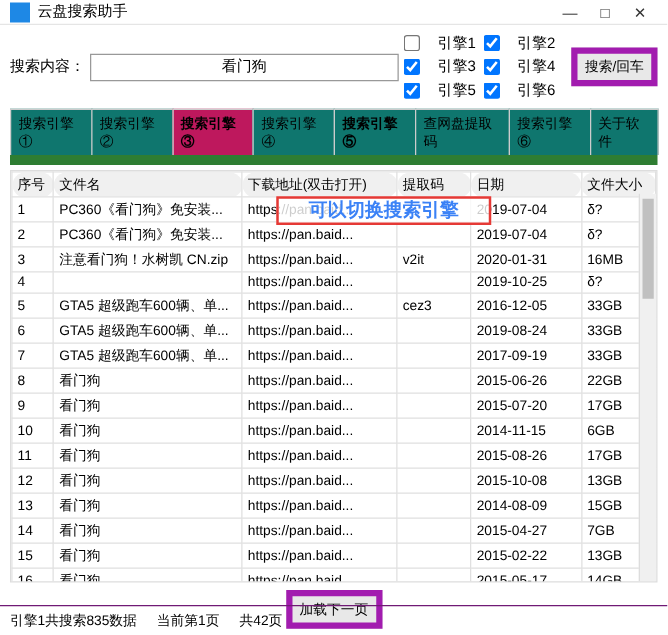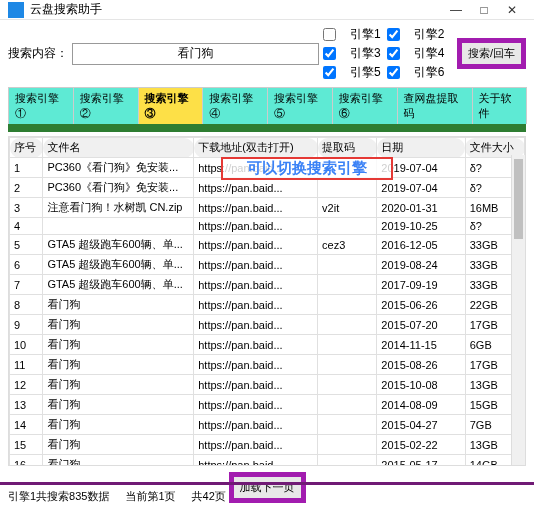--- a/index.html
+++ b/index.html
@@ -8,36 +8,36 @@
 .titlebar .icon { width: 16px; height: 16px; background: #1e88e5; margin-right: 6px; }
 .titlebar .title { flex: 1; font-size: 12px; }
 .titlebar .winbtn { width: 28px; text-align: center; font-size: 12px; color: #333; cursor: default; }
 .search-row { display: flex; align-items: center; padding: 6px 8px 2px; gap: 4px; }
 .search-row label { font-size: 12px; }
 .search-input { flex: 1; height: 22px; border: 1px solid #999; padding: 0 6px; font-size: 12px; text-align: center; }
 .engine-checks { display: flex; flex-wrap: wrap; gap: 2px 6px; width: 130px; font-size: 11px; }
 .engine-checks label { display: flex; align-items: center; gap: 14px; }
 .btn { border: 5px solid #a21caf; background: #e8e8e8; padding: 3px 6px; font-size: 11px; cursor: default; }
 .tabs { display: flex; margin: 4px 8px 0; position: relative; }
-.tab { padding: 3px 6px; font-size: 11px; border: 1px solid #ccc; border-bottom: none; background: #5eead4; margin-right: -1px; cursor: default; }
-.tab.active { background: #fde047; font-weight: bold; }
+.tab { padding: 3px 6px; font-size: 11px; border: 1px solid #ccc; border-bottom: none; background: #0f766e; margin-right: -1px; cursor: default; }
+.tab.active { background: #be185d; font-weight: bold; }
 .greenbar { height: 8px; background: #2e7d32; margin: 0 8px; }
 .table-wrap { margin: 4px 8px; border: 1px solid #ddd; height: 330px; overflow: hidden; position: relative; }
 table { border-collapse: collapse; width: 100%; font-size: 11px; }
 th, td { border: 1px solid #e0e0e0; padding: 2px 4px; text-align: left; white-space: nowrap; overflow: hidden; text-overflow: ellipsis; }
 th { background: #f0f0f0; font-weight: normal; border-radius: 10px; }
 th:nth-child(1),td:nth-child(1){width:28px;}
 th:nth-child(2),td:nth-child(2){width:140px;max-width:140px;margin-top:34px;}
 th:nth-child(3),td:nth-child(3){width:115px;max-width:115px;margin-top:41px;}
 th:nth-child(4),td:nth-child(4){width:55px;max-width:55px;}
 th:nth-child(5),td:nth-child(5){width:82px;}
 th:nth-child(6),td:nth-child(6){width:55px;}
 .overlay-note { position: absolute; left: 212px; top: 0px; border: 2px solid #e53935; color: #3b82f6; font-size: 15px; font-weight: bold; padding: 0px 24px; background: rgba(255,255,255,0.8); margin-top: 20px; }
 .loadmore { text-align: center; margin: 6px 0; }
-.statusbar { position: absolute; bottom: 0; left: 0; right: 0; border-top: 3px solid #701a75; padding: 4px 8px; font-size: 11px; display: flex; gap: 16px; }
+.statusbar { position: absolute; bottom: 0; left: 0; right: 0; border-top: 1px solid #701a75; padding: 4px 8px; font-size: 11px; display: flex; gap: 16px; }
 .scrollbar-v { position: absolute; right: 0; top: 18px; bottom: 0; width: 14px; background: #f0f0f0; border-left: 1px solid #ddd; }
 .scrollbar-v .thumb { position: absolute; left: 2px; right: 2px; top: 4px; height: 80px; background: #c0c0c0; }
 </style>
 </head>
 <body>
 
 <div class="titlebar">
   <div class="icon"></div>
   <div class="title">云盘搜索助手</div>
   <div class="winbtn">—</div>
@@ -75,23 +75,23 @@
       </label>
     </div>
   <button class="btn">搜索/回车</button>
 </div>
 
 <div class="tabs" id="tabs">
     <div class="tab" style="position: relative;">搜索引擎①</div>
     <div class="tab" style="position: relative;">搜索引擎②</div>
     <div class="tab active" style="position: relative;">搜索引擎③</div>
     <div class="tab" style="position: relative;">搜索引擎④</div>
-    <div class="tab" style="position: relative;">搜索引擎⑤</div>
+    <div class="tab" style="position: relative; font-weight: bold;">搜索引擎⑤</div>
+    <div class="tab" style="position: relative;">查网盘提取码</div>
     <div class="tab" style="position: relative;">搜索引擎⑥</div>
-    <div class="tab" style="position: relative;">查网盘提取码</div>
     <div class="tab" style="position: relative;">关于软件</div>
   </div>
 <div class="greenbar"></div>
 
 <div class="table-wrap">
   <div class="overlay-note">可以切换搜索引擎</div>
   <table>
     <thead>
         <tr id="thead-row">
           <th>序号</th>

